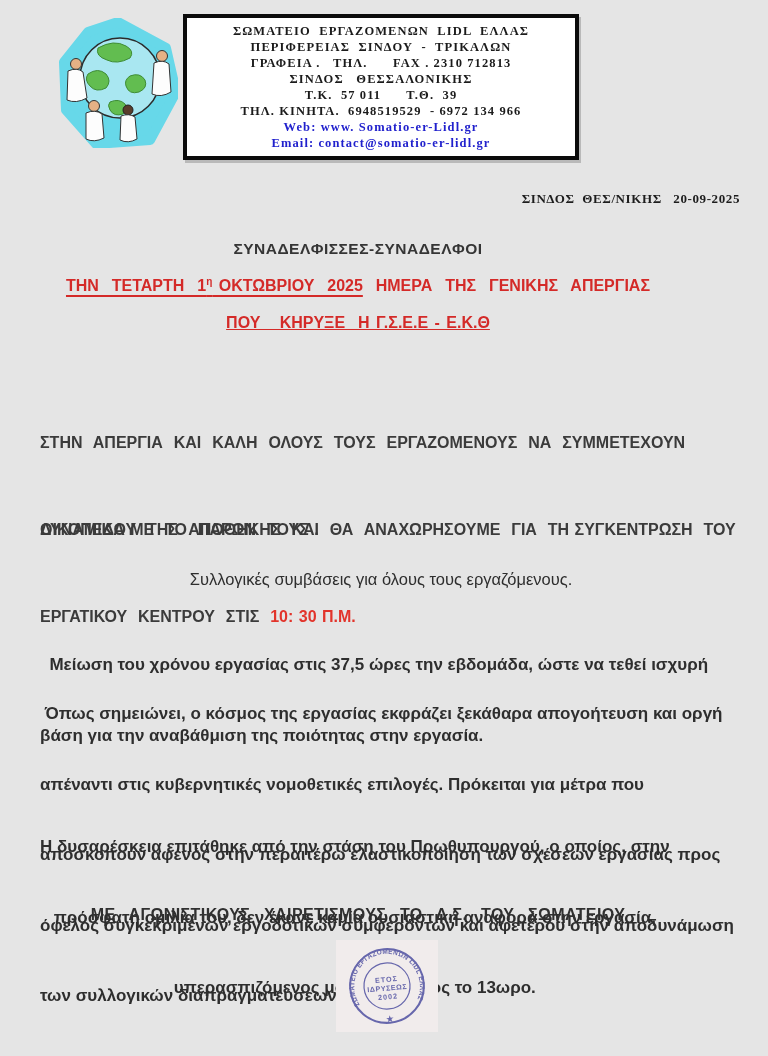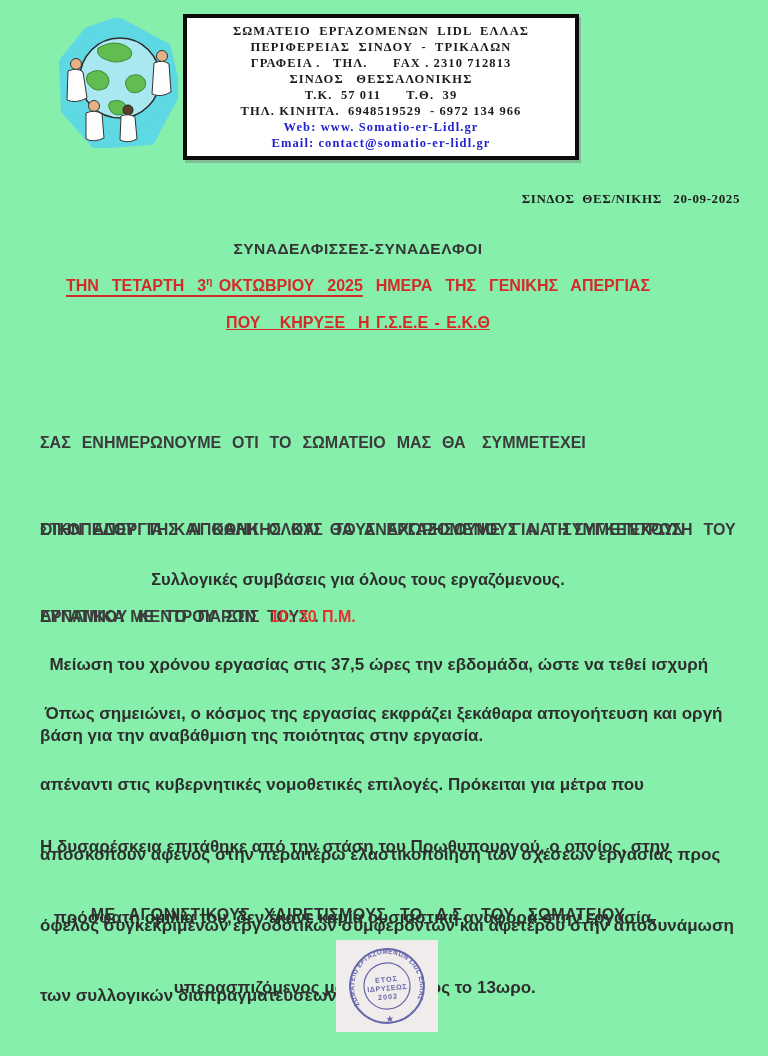--- a/index.html
+++ b/index.html
@@ -1,16 +1,16 @@
 <!DOCTYPE html>
 <html><head>
 <meta charset="utf-8">
 <style>
   html,body{margin:0;padding:0;background:#ffffff;}
-  .page{position:relative;width:768px;height:1056px;background:#86efac;overflow:hidden;
+  .page{position:relative;width:768px;height:1056px;background:#e5e5e5;overflow:hidden;
         font-family:"Liberation Sans",sans-serif;}
   .abs{position:absolute;}
   .center{left:0;width:716px;text-align:center;}
 
   
   .logo{left:58px;top:18px;width:120px;height:130px;}
   .lh-box{left:183px;top:14px;width:388px;height:138px;border:4px solid #0b0b0b;
           box-shadow:2px 3px 0 rgba(130,130,130,.45);background:#fff;
           display:flex;flex-direction:column;justify-content:center;align-items:center;}
   .lh-line{font-family:"Liberation Serif",serif;font-weight:bold;font-size:12.5px;
@@ -28,21 +28,21 @@
   .red2{top:314px;text-decoration:underline;}
   .u{text-decoration:underline;text-decoration-thickness:2px;text-underline-offset:4px;}
   sup{font-size:10px;}
 
   
   .upper{font-weight:bold;font-size:16px;line-height:29px;color:#3b3b3b;
          word-spacing:1px;white-space:pre;}
   .p1{left:40px;top:370px;}
   .p2{left:40px;top:457px;}
   .time{color:#e2342b;}
-  .subhead{top:570px;font-weight:bold;font-size:16.5px;color:#2e2e2e;white-space:pre;}
+  .subhead{top:570px;font-weight:normal;font-size:16.5px;color:#2e2e2e;white-space:pre;margin-left:23px;}
   .lower{left:40px;font-weight:bold;font-size:17px;line-height:23.5px;color:#2e2e2e;
          white-space:pre;}
   .p3{top:606px;}
   .p4{top:655px;}
   .p5{top:788px;text-align:center;}
   .closing{top:906px;font-weight:bold;font-size:16px;letter-spacing:.4px;
            word-spacing:2px;color:#303030;white-space:pre;}
 
   
   .stamp-wrap{left:336px;top:940px;width:102px;height:92px;background:#f1ecec;
@@ -90,26 +90,25 @@
     <div class="lh-line">Τ.Κ.  57 011      Τ.Θ.  39</div>
     <div class="lh-line">ΤΗΛ. ΚΙΝΗΤΑ.  6948519529  - 6972 134 966</div>
     <div class="lh-line lh-link">Web: www. Somatio-er-Lidl.gr</div>
     <div class="lh-line lh-link">Email: contact@somatio-er-lidl.gr</div>
   </div>
 
   <div class="abs dateline">ΣΙΝΔΟΣ  ΘΕΣ/ΝΙΚΗΣ   20-09-2025</div>
 
   <div class="abs center salutation">ΣΥΝΑΔΕΛΦΙΣΣΕΣ-ΣΥΝΑΔΕΛΦΟΙ</div>
 
-  <div class="abs center redline red1"><span class="u"><span>ΤΗΝ  ΤΕΤΑΡΤΗ  3</span><sup>η</sup><span> ΟΚΤΩΒΡΙΟΥ  2025</span></span><span>  ΗΜΕΡΑ  ΤΗΣ  ΓΕΝΙΚΗΣ  ΑΠΕΡΓΙΑΣ</span></div>
+  <div class="abs center redline red1"><span class="u"><span>ΤΗΝ  ΤΕΤΑΡΤΗ  1</span><sup>η</sup><span> ΟΚΤΩΒΡΙΟΥ  2025</span></span><span>  ΗΜΕΡΑ  ΤΗΣ  ΓΕΝΙΚΗΣ  ΑΠΕΡΓΙΑΣ</span></div>
 
   <div class="abs center redline red2">ΠΟΥ   ΚΗΡΥΞΕ  Η Γ.Σ.Ε.Ε - Ε.Κ.Θ</div>
 
   <div class="abs upper p1">
-    <div>ΣΑΣ  ΕΝΗΜΕΡΩΝΟΥΜΕ  ΟΤΙ  ΤΟ  ΣΩΜΑΤΕΙΟ  ΜΑΣ  ΘΑ   ΣΥΜΜΕΤΕΧΕΙ</div>
     <div>ΣΤΗΝ  ΑΠΕΡΓΙΑ  ΚΑΙ  ΚΑΛΗ  ΟΛΟΥΣ  ΤΟΥΣ  ΕΡΓΑΖΟΜΕΝΟΥΣ  ΝΑ  ΣΥΜΜΕΤΕΧΟΥΝ</div>
     <div>ΔΥΝΑΜΙΚΑ ΜΕ  ΤΟ  ΠΑΡΩΝ  ΤΟΥΣ .</div>
   </div>
 
   <div class="abs upper p2">
     <div>ΟΙΚΟΠΕΔΟΥ  ΤΗΣ  ΑΠΟΘΗΚΗΣ  ΚΑΙ  ΘΑ  ΑΝΑΧΩΡΗΣΟΥΜΕ  ΓΙΑ  ΤΗ ΣΥΓΚΕΝΤΡΩΣΗ  ΤΟΥ</div>
     <div><span>ΕΡΓΑΤΙΚΟΥ  ΚΕΝΤΡΟΥ  ΣΤΙΣ  </span><span class="time">10: 30 Π.Μ.</span></div>
   </div>
 
   <div class="abs center subhead">Συλλογικές συμβάσεις για όλους τους εργαζόμενους.</div>

